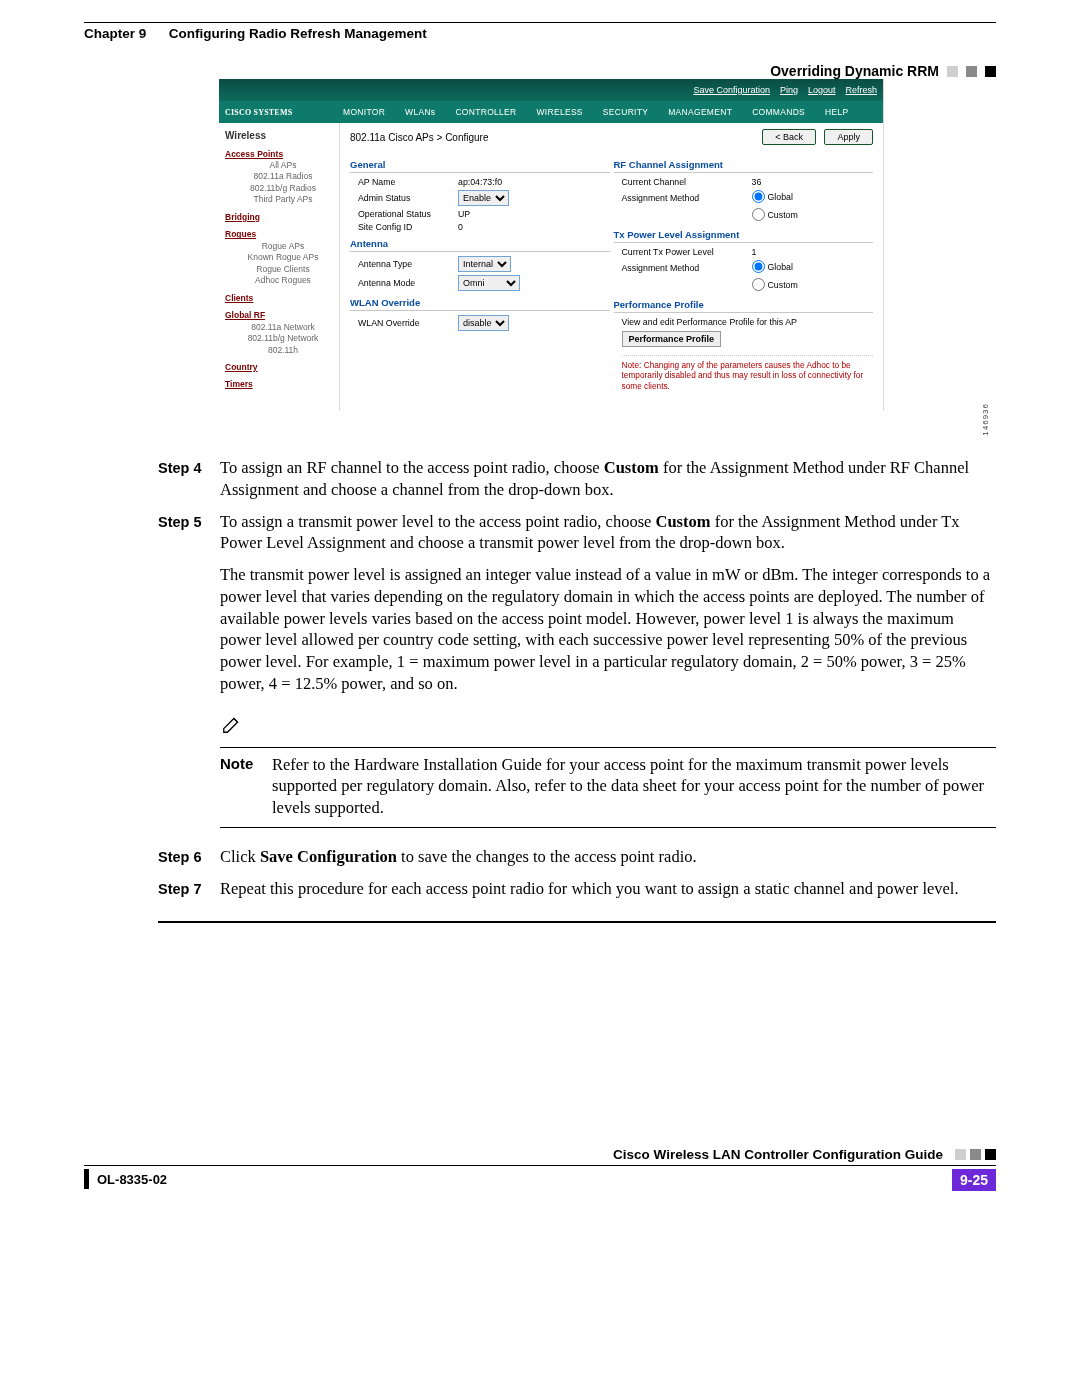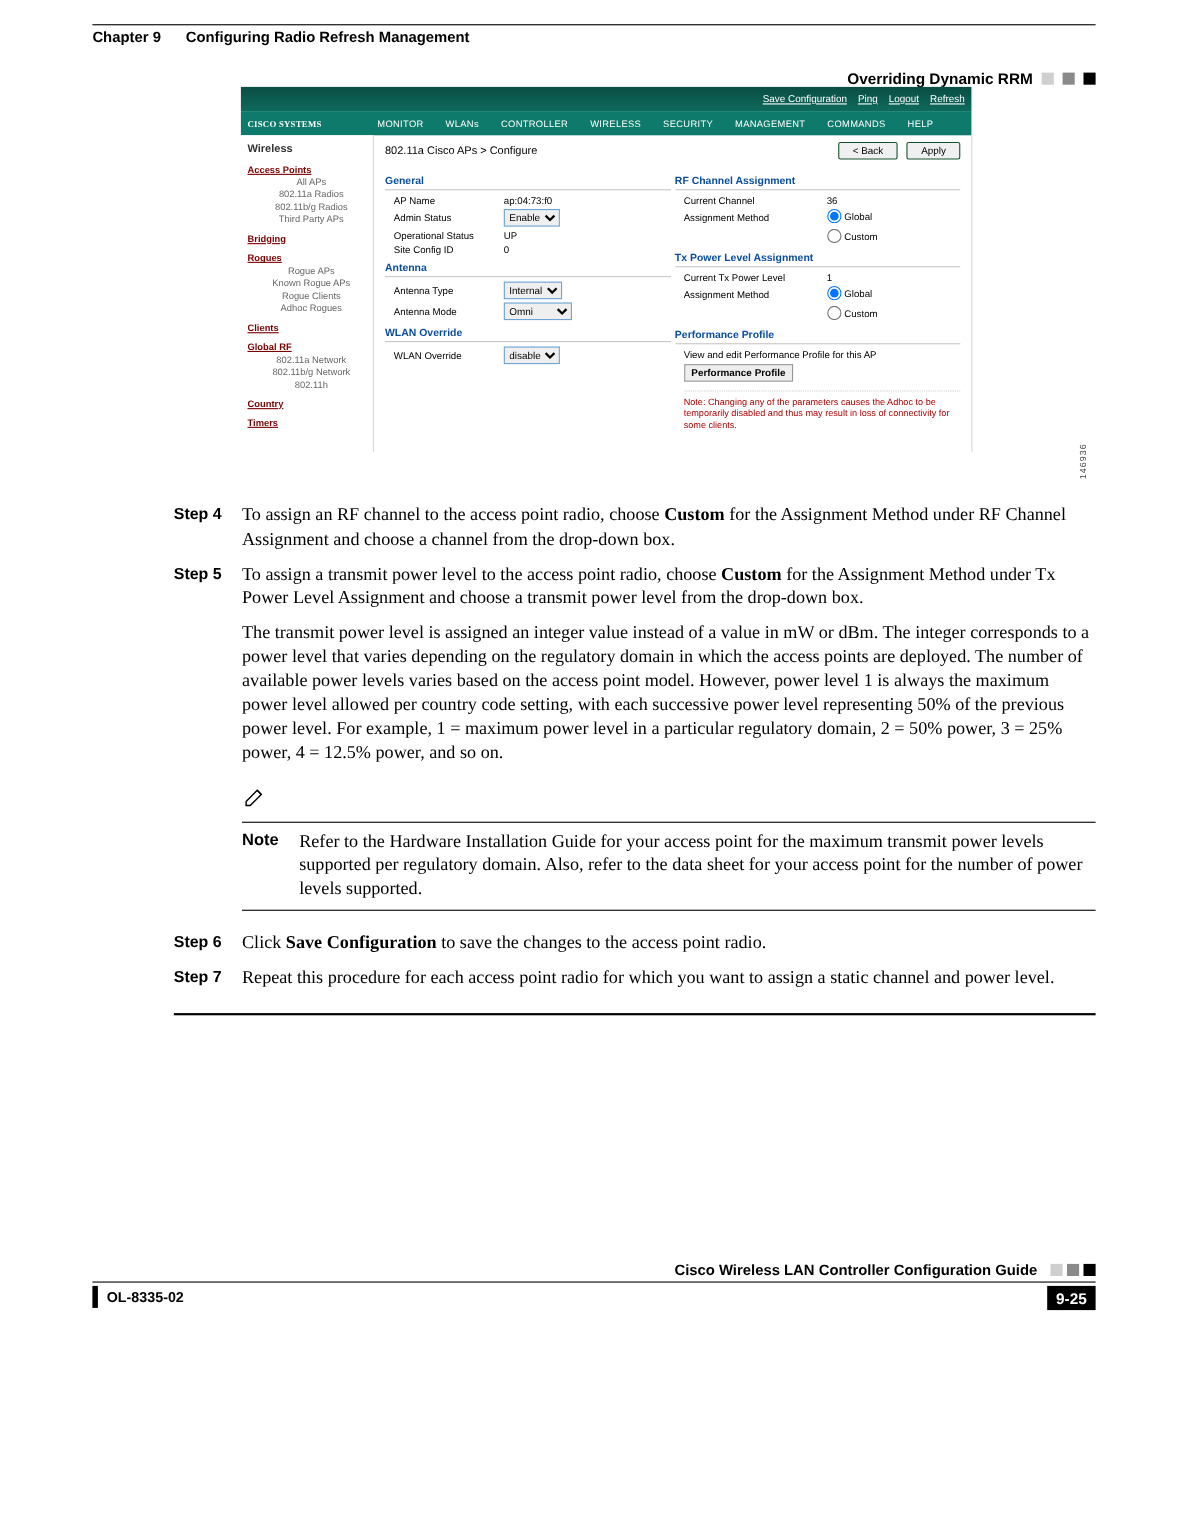--- a/index.html
+++ b/index.html
@@ -227,21 +227,21 @@
   .footer-top .sqrow span{ width:11px; height:11px; margin-left:4px; display:inline-block;}
   .footer-rule { border-top:1.5px solid #000; margin:3px 0;}
   .footer-bot {
     display:flex;
     justify-content:space-between;
     align-items:flex-start;
     font-size:13px;
     font-weight:bold;
   }
   .page-badge {
-    background:#000000;
+    background:#6d28d9;
     color:#fff;
     padding:3px 8px;
     font-size:14px;
   }
   .footer-bot .left-group { display:flex; align-items:center;}
   .footer-bot .bar { width:5px; height:20px; background:#000; margin-right:8px;}
 </style>
 </head>
 <body>
 

